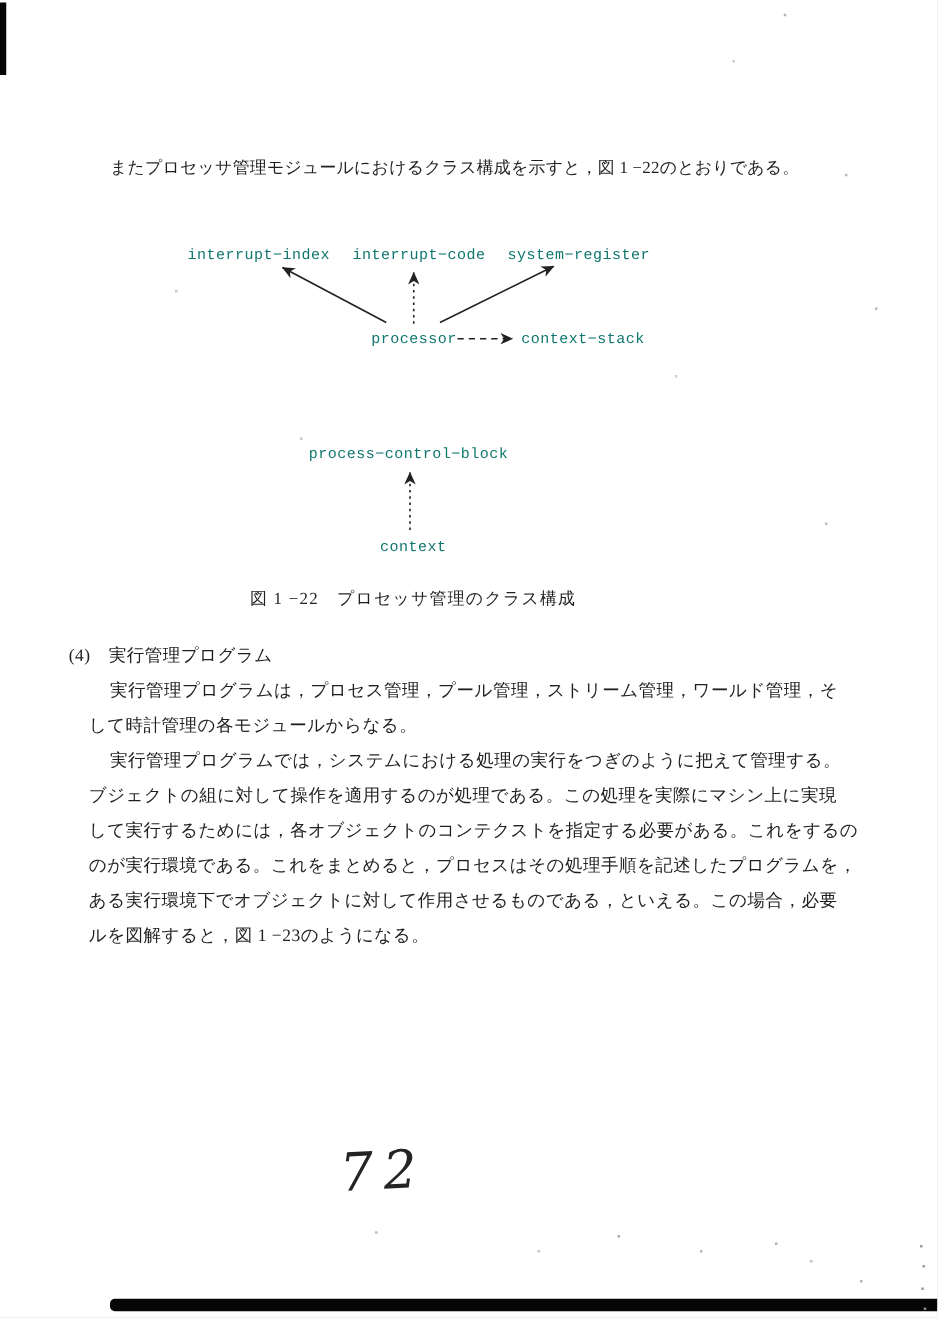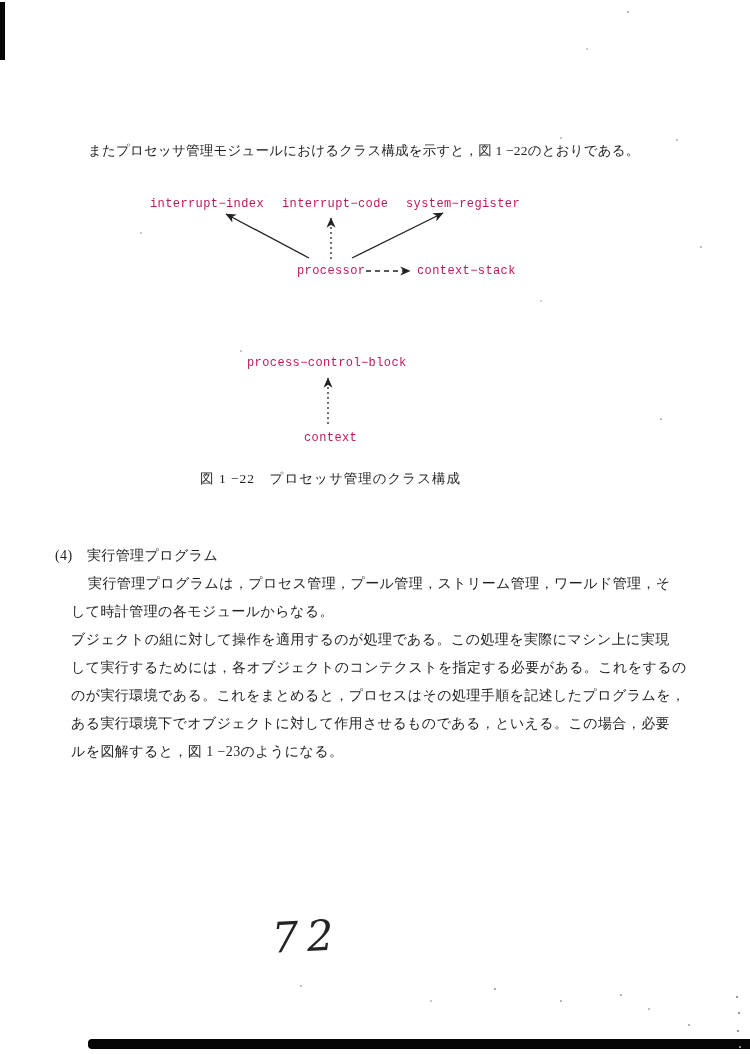--- a/index.html
+++ b/index.html
@@ -3,45 +3,45 @@
 <meta charset="utf-8">
 <style>
   html,body { margin:0; padding:0; background:#e8e8e8; }
   .page {
     position:relative; width:750px; height:1054px; margin:0 auto;
     background:#ffffff; overflow:hidden;
     font-family:"Liberation Serif","DejaVu Serif",serif; color:#1f1f1f;
   }
   .jp { white-space:nowrap; }
   .intro {
-    position:absolute; left:88px; top:142px;
+    position:absolute; left:88px; top:125px;
     font-size:13.5px; letter-spacing:0.2px;text-align:right;
   }
   
   .node {
     position:absolute;
     font-family:"Liberation Mono","DejaVu Sans Mono",monospace;
-    font-size:12px; letter-spacing:0.4px; color:#be185d; white-space:nowrap;
+    font-size:12px; letter-spacing:0.4px; color:#0f766e; white-space:nowrap;
   }
   .n-ii  { left:150px; top:197px; }
   .n-ic  { left:282px; top:197px; }
   .n-sr  { left:406px; top:197px; }
   .n-pr  { left:297px; top:264px; }
   .n-cs  { left:417px; top:264px; }
   .n-pcb { left:247px; top:356px; }
   .n-ctx { left:304px; top:431px; }
   .arrows { position:absolute; left:0; top:0; pointer-events:none; }
   .caption {
     position:absolute; left:200px; top:470px;
     font-size:13.5px; letter-spacing:1px;text-align:right;
   }
   
   .textblock { position:absolute; left:48px; top:512px; }
   .line { height:28px; line-height:28px; font-size:14px; letter-spacing:0.4px; }
-  .line.head   { margin-left:7px;margin-top:30px; }
+  .line.head   { margin-left:7px; }
   .line.normal { margin-left:23px; }
   .line.indent { margin-left:40px; }
   
   .pagenum {
     position:absolute; left:272px; top:912px;
     font-family:"DejaVu Serif",serif; font-style:italic;
     font-size:42px; letter-spacing:8px; color:#242424;
     transform:rotate(-3deg);
   }
   
@@ -89,20 +89,21 @@
       <line x1="328" y1="424" x2="328" y2="378" stroke="#222" stroke-width="1.3" stroke-dasharray="2 3" marker-end="url(#ah)"></line>
     </svg>
 
     <div class="caption jp">図 1 −22　プロセッサ管理のクラス構成</div>
   </div>
 
   <div class="textblock">
     <div class="line head jp">(4)　実行管理プログラム</div>
     <div class="line indent jp">実行管理プログラムは，プロセス管理，プール管理，ストリーム管理，ワールド管理，そ</div>
     <div class="line normal jp">して時計管理の各モジュールからなる。</div>
+    <div class="line indent jp">実行管理プログラムでは，システムにおける処理の実行をつぎのように把えて管理する。</div>
     <div class="line normal jp">ブジェクトの組に対して操作を適用するのが処理である。この処理を実際にマシン上に実現</div>
     <div class="line normal jp">して実行するためには，各オブジェクトのコンテクストを指定する必要がある。これをするの</div>
     <div class="line normal jp">のが実行環境である。これをまとめると，プロセスはその処理手順を記述したプログラムを，</div>
     <div class="line normal jp">ある実行環境下でオブジェクトに対して作用させるものである，といえる。この場合，必要</div>
     <div class="line normal jp">ルを図解すると，図 1 −23のようになる。</div>
   </div>
 
   <div class="pagenum">72</div>
 
   <div class="edge-line"></div>

